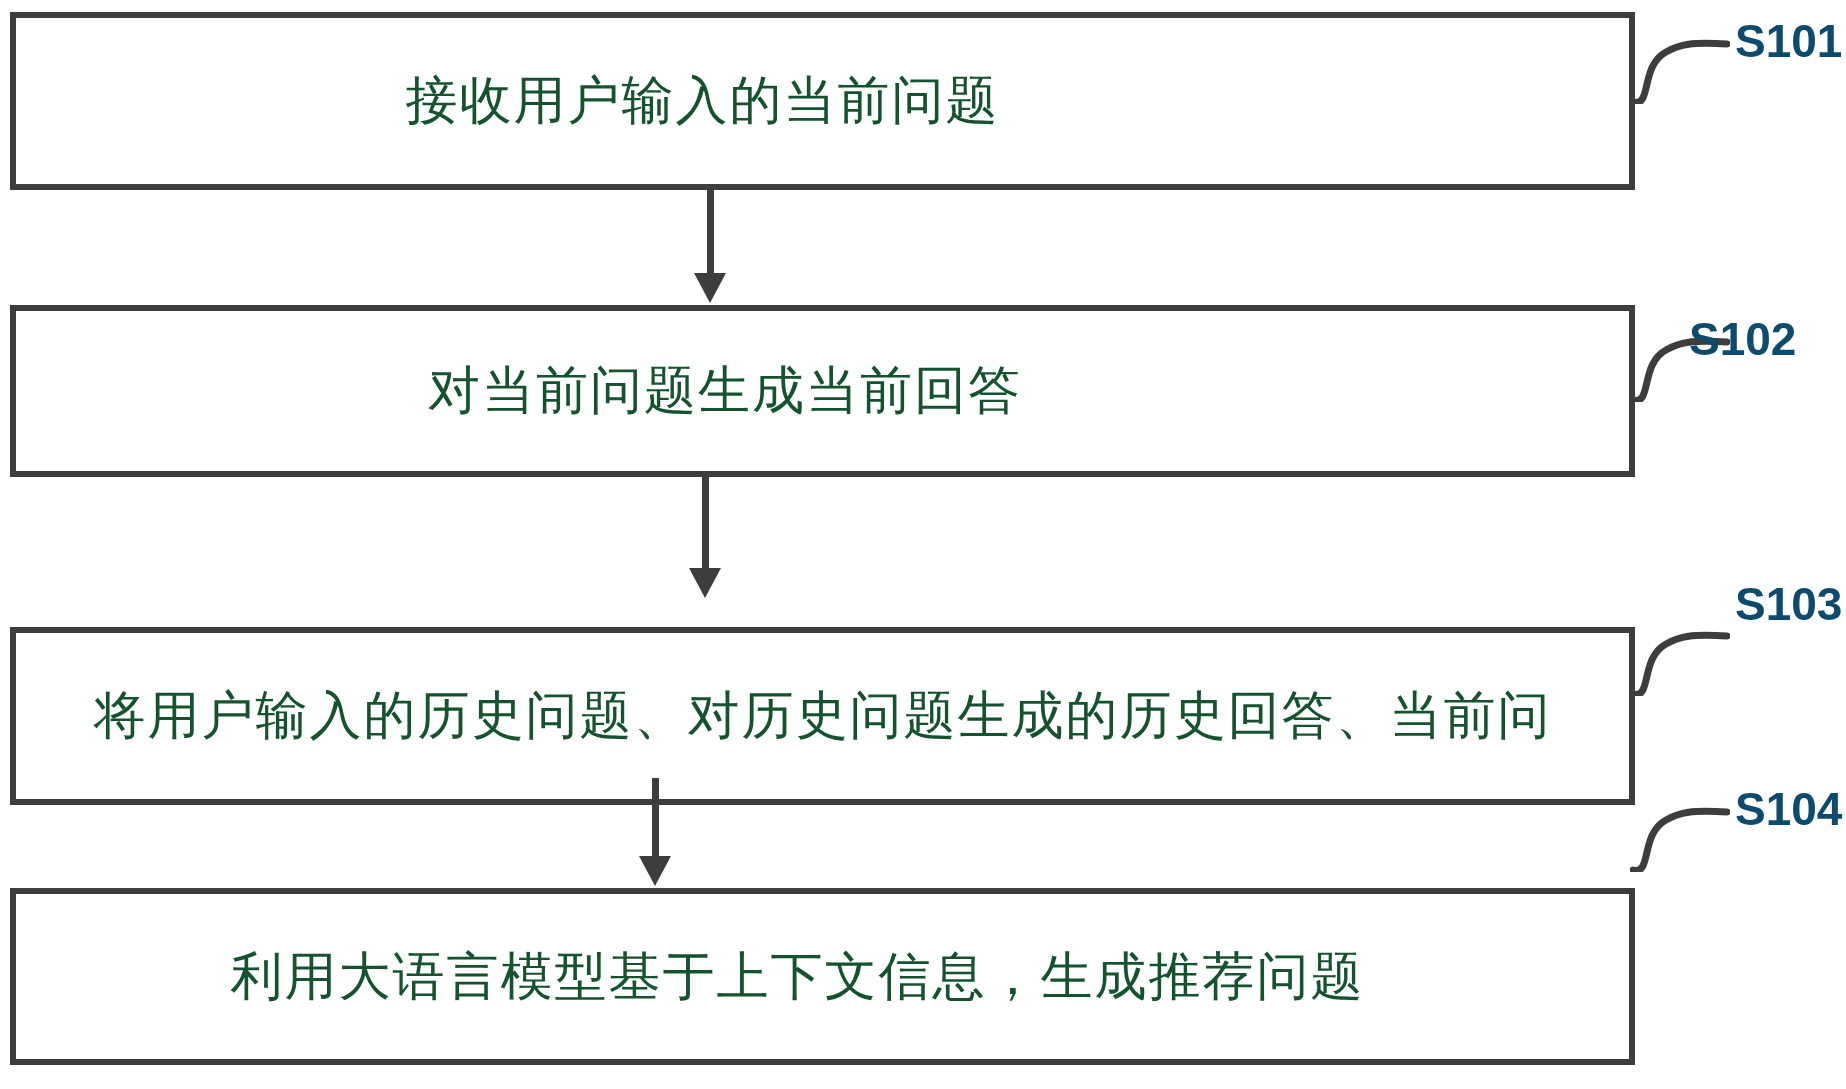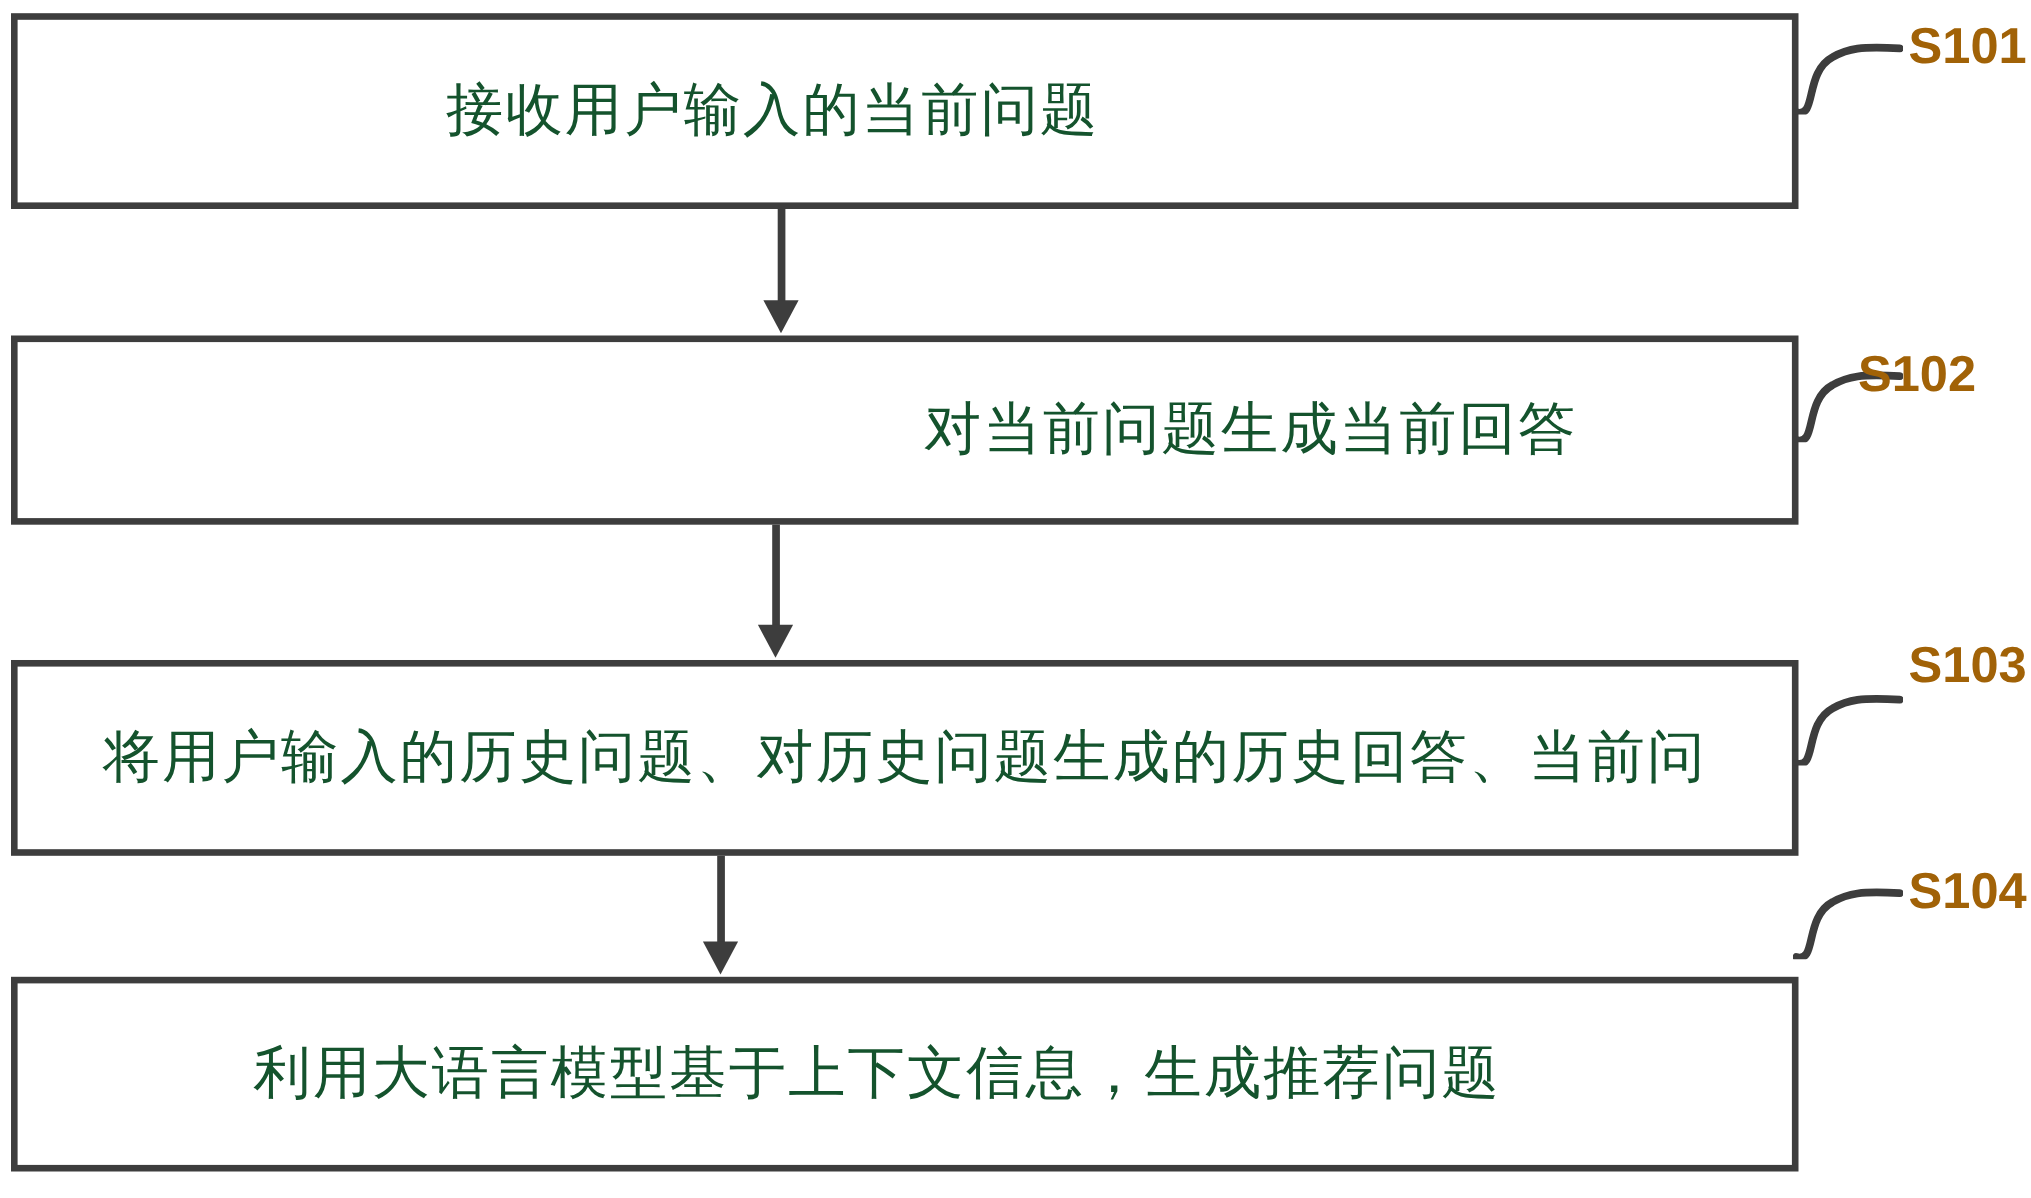--- a/index.html
+++ b/index.html
@@ -21,21 +21,21 @@
     box-sizing: border-box;
     border: 6px solid #3d3d3d;
     background: #ffffff;
     display: flex;
     flex-direction: column;
     justify-content: center;
     align-items: center;
   }
   .shift-a { padding-right: 240px; }
   .shift-b { padding-right: 195px; }
-  .shift-c { padding-right: 0px; }
+  .shift-c { padding-right: 0px; margin-top: 27px; }
   .shift-d { padding-right: 50px; }
   .box-text {
     font-size: 52px;
     line-height: 76px;
     color: #14532d;
     letter-spacing: 2px;
     white-space: nowrap;
     text-align: center;
   }
   .arrow-shaft {
@@ -49,40 +49,40 @@
     height: 0;
     border-left: 16px solid transparent;
     border-right: 16px solid transparent;
     border-top: 30px solid #3d3d3d;
   }
   .step-label {
     position: absolute;
     font-family: "Liberation Sans", sans-serif;
     font-size: 46px;
     font-weight: 600;
-    color: #a16207;
+    color: #0c4a6e;
     white-space: nowrap;
   }
   .leader-curve {
     position: absolute;
     width: 100px;
     height: 72px;
   }
 </style>
 </head>
 <body>
 
 <div class="flow-box shift-a" style="top:12px; height:178px;">
   <div class="box-text">接收用户输入的当前问题</div>
 </div>
 
 <div class="arrow-shaft" style="left:707px; top:190px; height:85px;"></div>
 <div class="arrow-head" style="left:694px; top:273px;"></div>
 
-<div class="flow-box shift-b" style="top:305px; height:172px;align-items:flex-end;">
+<div class="flow-box shift-b" style="top:305px; height:172px;">
   <div class="box-text">对当前问题生成当前回答</div>
 </div>
 
 <div class="arrow-shaft" style="left:702px; top:477px; height:93px;"></div>
 <div class="arrow-head" style="left:689px; top:568px;"></div>
 
 <div class="flow-box shift-c" style="top:600px; height:178px;">
   <div class="box-text">将用户输入的历史问题、对历史问题生成的历史回答、当前问</div>
 </div>
 

